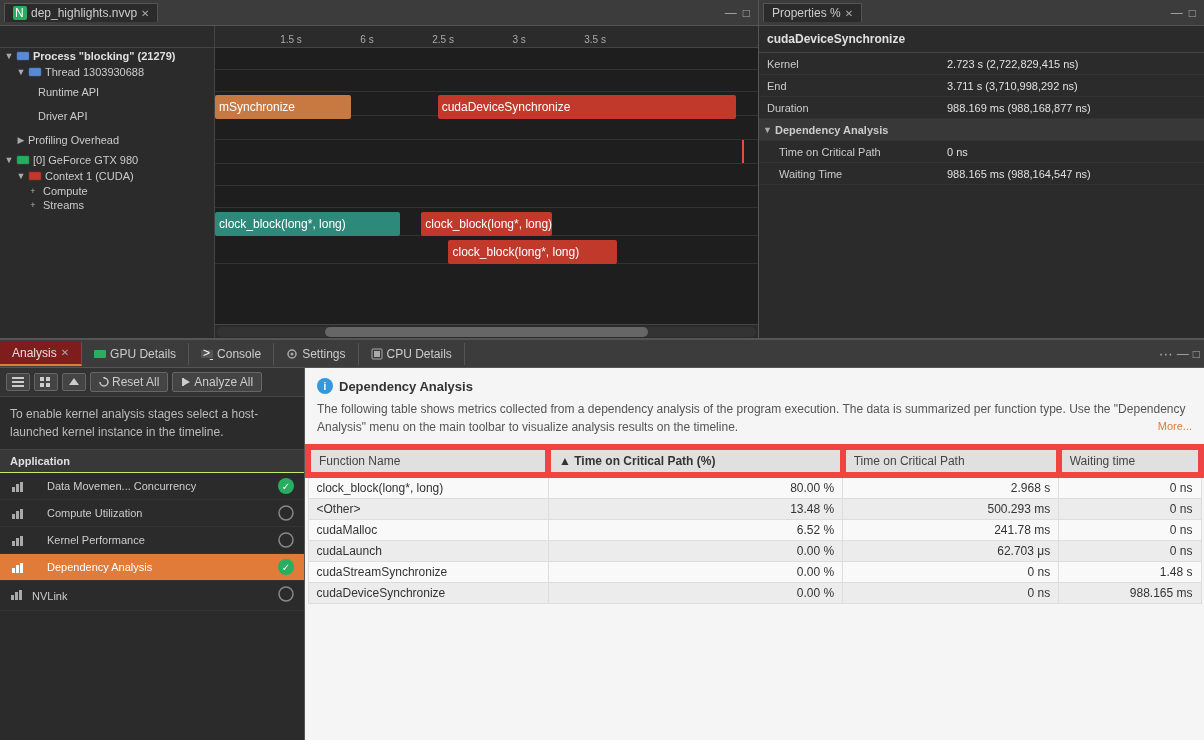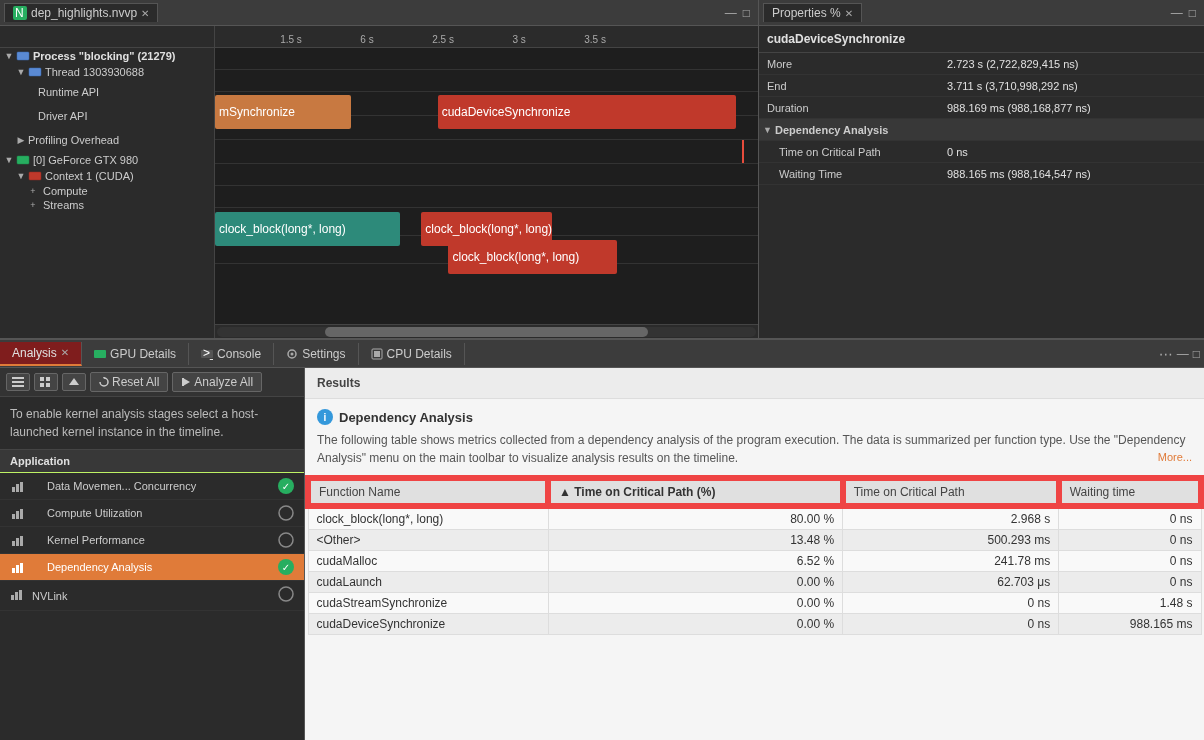--- a/index.html
+++ b/index.html
@@ -22,21 +22,21 @@
     .tree-item { display: flex; align-items: center; padding: 1px 0; cursor: pointer; white-space: nowrap; }
     .tree-label { font-size: 11px; color: #ccc; }
     .tree-label.bold { font-weight: bold; color: #e0e0e0; }
     .tree-expander { width: 14px; text-align: center; font-size: 9px; color: #aaa; }
 
     .timeline-ruler { height: 22px; background: #2b2b2b; border-bottom: 1px solid #444; display: flex; align-items: flex-end; position: relative; padding-bottom: 2px; }
     .ruler-mark { position: absolute; bottom: 2px; font-size: 10px; color: #aaa; transform: translateX(-50%); }
     .track-row { height: 24px; display: flex; align-items: center; position: relative; border-bottom: 1px solid #333; }
 
     
-    .bar { position: absolute; height: 34px; border-radius: 2px; display: flex; align-items: center; padding: 0 4px; font-size: 10px; color: #fff; white-space: nowrap; overflow: hidden; cursor: pointer; }
+    .bar { position: absolute; height: 24px; border-radius: 2px; display: flex; align-items: center; padding: 0 4px; font-size: 10px; color: #fff; white-space: nowrap; overflow: hidden; cursor: pointer; }
     .bar.orange { background: #c87941; }
     .bar.red { background: #c0392b; }
     .bar.teal { background: #2d8a7a; }
     .profiling-line { position: absolute; width: 2px; background: #e74c3c; height: 100%; }
 
     
     .timeline-scrollbar { height: 14px; background: #2b2b2b; border-top: 1px solid #444; position: relative; }
     .scrollbar-track { position: absolute; left: 0; right: 0; top: 2px; height: 10px; background: #333; border-radius: 5px; margin: 0 2px; }
     .scrollbar-thumb { position: absolute; left: 20%; width: 60%; height: 10px; background: #666; border-radius: 5px; }
 
@@ -255,21 +255,21 @@
           <span class="win-btn">—</span>
           <span class="win-btn">□</span>
         </div>
       </div>
 
       <div class="properties-title">cudaDeviceSynchronize</div>
 
       <div class="props-table">
 
         <div class="props-row">
-          <div class="props-key">More</div>
+          <div class="props-key">Kernel</div>
           <div class="props-val">2.723 s (2,722,829,415 ns)</div>
         </div>
 
         <div class="props-row">
           <div class="props-key">End</div>
           <div class="props-val">3.711 s (3,710,998,292 ns)</div>
         </div>
 
         <div class="props-row">
           <div class="props-key">Duration</div>
@@ -450,21 +450,20 @@
           <span class="analysis-item-label">NVLink</span>
           <div class="chart-icon">
             <svg width="16" height="16" viewBox="0 0 16 16">
                 <circle cx="8" cy="8" r="7" fill="none" stroke="#888" stroke-width="1.5"></circle>
               </svg>
           </div>
         </div>
       </div>
 
       <div class="analysis-content">
-        <div class="results-header">Results</div>
 
         <div class="dep-analysis-header">
           <div class="info-icon">i</div>
           <span class="dep-analysis-title">Dependency Analysis</span>
         </div>
 
         <div class="dep-analysis-desc">
           <span>The following table shows metrics collected from a dependency analysis of the program execution. The data is summarized per function type. Use the "Dependency Analysis" menu on the main toolbar to visualize analysis results on the timeline.</span>
           <a href="#" class="more-link">More...</a>
         </div>

